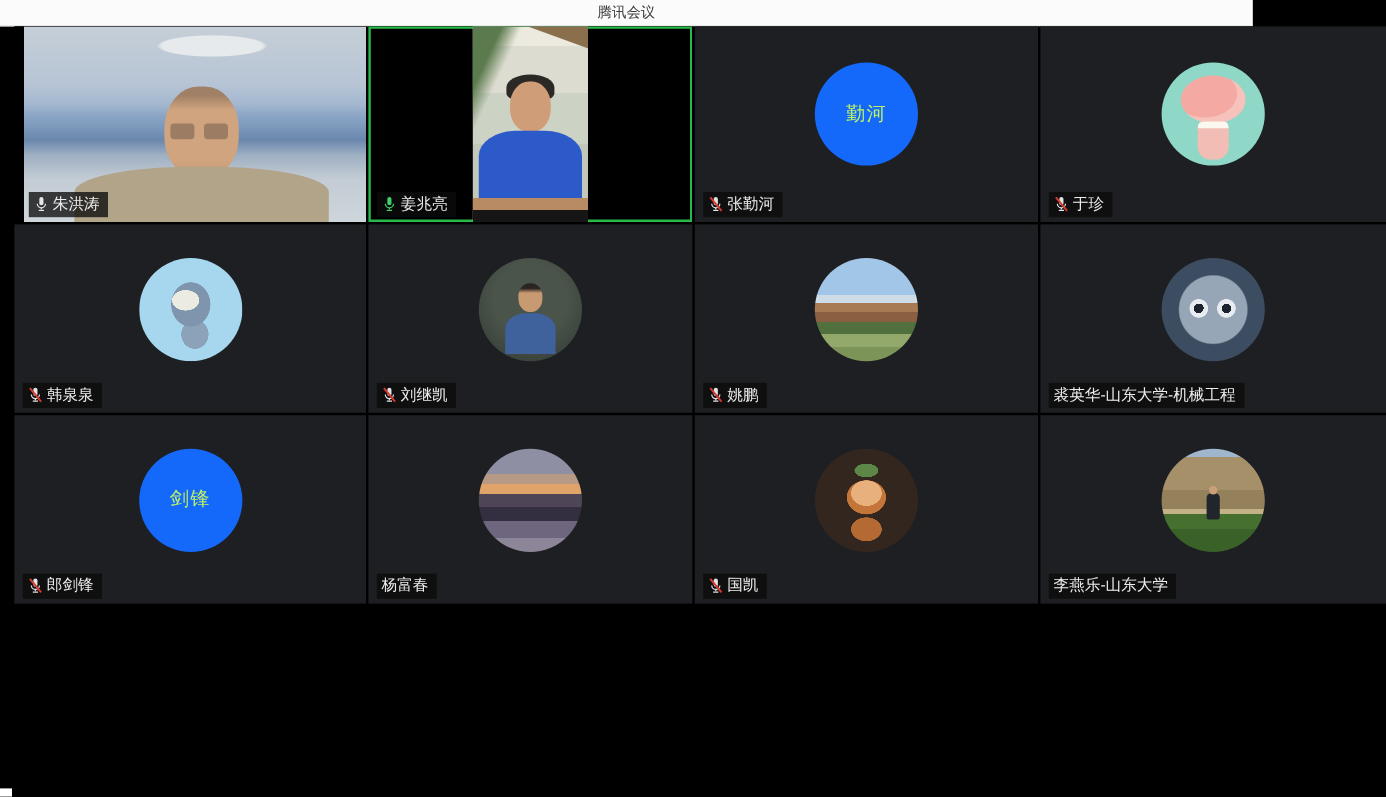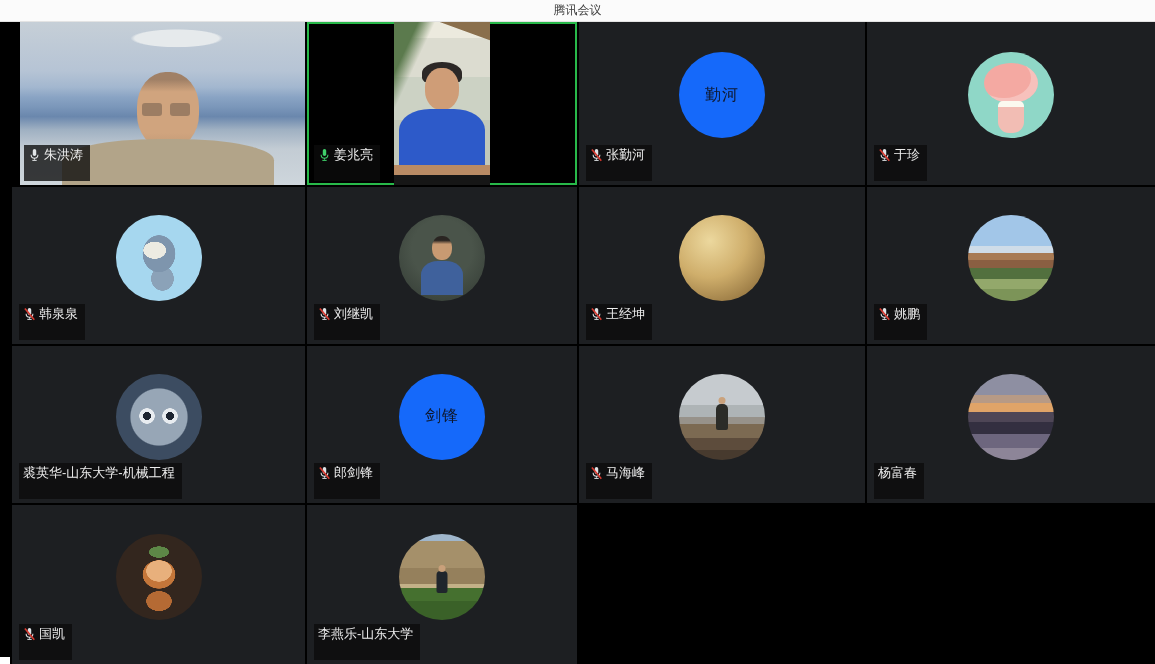--- a/index.html
+++ b/index.html
@@ -1,33 +1,33 @@
 <!DOCTYPE html>
 <html><head>
 <meta charset="utf-8">
 <style>
   html,body{margin:0;padding:0;background:#000;}
   body{width:1155px;height:664px;overflow:hidden;position:relative;
        font-family:"Liberation Sans","DejaVu Sans",sans-serif;}
   
-  .titlebar{position:absolute;top:0;left:0;width:1155px;height:22px;background:var(--titlebar_bg,#fbfbfb);
+  .titlebar{position:absolute;top:0;left:0;width:1044px;height:22px;background:var(--titlebar_bg,#fbfbfb);
             border-bottom:1px solid #e3e3e3;display:flex;align-items:center;justify-content:center;
             font-size:12px;color:#3d3d3d;box-sizing:border-box;}
   
   .grid{position:absolute;top:22px;left:12px;width:1143px;height:642px;display:grid;
         grid-template-columns:293px 270px 286px 288px;grid-template-rows:163px 157px 157px 159px;
         gap:2px;background:#000;}
   .tile{position:relative;background:var(--tile_bg,#1d1f22);overflow:hidden;}
   .tile.video-tile{background:#000;}
   .tile.active{box-shadow:inset 0 0 0 2px var(--active_speaker_border,#28b94a);}
   
   .avatar{position:absolute;left:50%;top:45%;width:86px;height:86px;border-radius:50%;
           transform:translate(-50%,-50%);overflow:hidden;}
   .avatar .init{position:absolute;inset:0;display:flex;align-items:center;justify-content:center;
-          color:#0f172a;font-size:16px;letter-spacing:1px;}
+          color:#bef264;font-size:16px;letter-spacing:1px;}
   .av--initials{background:var(--initials_avatar_bg,#1569fa);}
   .av--lake-reflection{background:linear-gradient(180deg,#3f72b4 0 7%,#cdd3d6 7% 20%,#b0723f 20% 28%,
       #6f7a44 28% 36%,#d9dddb 36% 56%,#8c7c4a 56% 66%,#6f5a36 66% 80%,#8494a6 80% 90%,#30549c 90% 100%);}
   .av--pig-balloon{background:#8fd7c7;}
   .av--pig-balloon::before{content:"";position:absolute;width:54px;height:40px;left:50%;top:11px;
       transform:translateX(-50%);background:#f4a9a2;border-radius:50%;
       box-shadow:inset -7px -5px 0 rgba(255,255,255,.28);}
   .av--pig-balloon::after{content:"";position:absolute;width:26px;height:26px;left:50%;top:49px;
       transform:translateX(-50%);background:#f2bdb4;border-radius:5px 5px 11px 11px;border-top:6px solid #fbf9ef;}
   .av--joker-portrait{background:
@@ -92,21 +92,21 @@
   .video--man-blue-polo .vp-head{width:34px;height:42px;top:46px;left:50%;transform:translateX(-50%);
       background:#cf9d77;border-radius:46%;}
   .video--man-blue-polo .vp-torso{width:86px;height:58px;bottom:18px;left:50%;transform:translateX(-50%);
       background:#2d5ac9;border-radius:36% 36% 0 0;}
   .video--man-blue-polo .vp-table{left:0;right:0;bottom:0;height:20px;
       background:linear-gradient(180deg,#b98b64 0 50%,#161616 52%);}
   
   .labelrow{position:absolute;left:7px;bottom:4px;display:flex;align-items:center;gap:4px;z-index:5;}
   .tile.video-tile.first .labelrow{left:12px;}
   .nlabel{display:flex;align-items:center;gap:3px;background:rgba(12,12,12,.78);color:#ededed;
-      font-size:13px;line-height:16px;padding:2px 7px 18px 4px;white-space:nowrap;}
+      font-size:13px;line-height:16px;padding:2px 7px 3px 4px;white-space:nowrap;}
   .mic{flex:0 0 auto;display:block;}
   .mic--on{color:#e2e6e8;} .mic--speaking{color:var(--speaking_mic,#3fd16a);} .mic--muted{color:#dfe3e6;}
   .badge{flex:0 0 auto;display:block;}
   .corner{position:absolute;left:0;bottom:0;width:10px;height:7px;background:#fff;z-index:9;}
 </style>
 </head>
 <body style="--titlebar_bg: #fbfbfb; --tile_bg: #1d1f22; --active_speaker_border: #28b94a; --speaking_mic: #3fd16a; --muted_slash: #d83a30; --initials_avatar_bg: #1569fa; --host_badge_bg: #f08c28;">
 
 <div class="titlebar">
   <span>腾讯会议</span>
@@ -206,35 +206,20 @@
     <path d="M3.6 7.8a3.9 3.9 0 0 0 7.8 0" fill="none" stroke="currentColor" stroke-width="1.2"></path>
     <line x1="7.5" y1="11.7" x2="7.5" y2="13.4" stroke="currentColor" stroke-width="1.2"></line>
     <line x1="5" y1="14.2" x2="10" y2="14.2" stroke="currentColor" stroke-width="1.2"></line>
     <line x1="2.2" y1="1.6" x2="13" y2="14.6" stroke="var(--muted_slash,#d83a30)" stroke-width="1.9"></line>
   </svg>
           <span class="pname">刘继凯</span>
       </span>
     </div>
   </div>
     <div class="tile">
-      <div class="avatar av--gold-medal"></div>
-    <div class="labelrow">
-      <span class="nlabel">
-        <svg class="mic mic--muted" viewBox="0 0 15 16" width="13" height="14">
-    <rect x="5.5" y="1.2" width="4" height="8" rx="2" fill="currentColor"></rect>
-    <path d="M3.6 7.8a3.9 3.9 0 0 0 7.8 0" fill="none" stroke="currentColor" stroke-width="1.2"></path>
-    <line x1="7.5" y1="11.7" x2="7.5" y2="13.4" stroke="currentColor" stroke-width="1.2"></line>
-    <line x1="5" y1="14.2" x2="10" y2="14.2" stroke="currentColor" stroke-width="1.2"></line>
-    <line x1="2.2" y1="1.6" x2="13" y2="14.6" stroke="var(--muted_slash,#d83a30)" stroke-width="1.9"></line>
-  </svg>
-          <span class="pname">王经坤</span>
-      </span>
-    </div>
-  </div>
-    <div class="tile">
       <div class="avatar av--campus-building"></div>
     <div class="labelrow">
       <span class="nlabel">
         <svg class="mic mic--muted" viewBox="0 0 15 16" width="13" height="14">
     <rect x="5.5" y="1.2" width="4" height="8" rx="2" fill="currentColor"></rect>
     <path d="M3.6 7.8a3.9 3.9 0 0 0 7.8 0" fill="none" stroke="currentColor" stroke-width="1.2"></path>
     <line x1="7.5" y1="11.7" x2="7.5" y2="13.4" stroke="currentColor" stroke-width="1.2"></line>
     <line x1="5" y1="14.2" x2="10" y2="14.2" stroke="currentColor" stroke-width="1.2"></line>
     <line x1="2.2" y1="1.6" x2="13" y2="14.6" stroke="var(--muted_slash,#d83a30)" stroke-width="1.9"></line>
   </svg>
@@ -257,35 +242,20 @@
     <div class="labelrow">
       <span class="nlabel">
         <svg class="mic mic--muted" viewBox="0 0 15 16" width="13" height="14">
     <rect x="5.5" y="1.2" width="4" height="8" rx="2" fill="currentColor"></rect>
     <path d="M3.6 7.8a3.9 3.9 0 0 0 7.8 0" fill="none" stroke="currentColor" stroke-width="1.2"></path>
     <line x1="7.5" y1="11.7" x2="7.5" y2="13.4" stroke="currentColor" stroke-width="1.2"></line>
     <line x1="5" y1="14.2" x2="10" y2="14.2" stroke="currentColor" stroke-width="1.2"></line>
     <line x1="2.2" y1="1.6" x2="13" y2="14.6" stroke="var(--muted_slash,#d83a30)" stroke-width="1.9"></line>
   </svg>
           <span class="pname">郎剑锋</span>
-      </span>
-    </div>
-  </div>
-    <div class="tile">
-      <div class="avatar av--boardwalk-person"></div>
-    <div class="labelrow">
-      <span class="nlabel">
-        <svg class="mic mic--muted" viewBox="0 0 15 16" width="13" height="14">
-    <rect x="5.5" y="1.2" width="4" height="8" rx="2" fill="currentColor"></rect>
-    <path d="M3.6 7.8a3.9 3.9 0 0 0 7.8 0" fill="none" stroke="currentColor" stroke-width="1.2"></path>
-    <line x1="7.5" y1="11.7" x2="7.5" y2="13.4" stroke="currentColor" stroke-width="1.2"></line>
-    <line x1="5" y1="14.2" x2="10" y2="14.2" stroke="currentColor" stroke-width="1.2"></line>
-    <line x1="2.2" y1="1.6" x2="13" y2="14.6" stroke="var(--muted_slash,#d83a30)" stroke-width="1.9"></line>
-  </svg>
-          <span class="pname">马海峰</span>
       </span>
     </div>
   </div>
     <div class="tile">
       <div class="avatar av--dusk-mountains"></div>
     <div class="labelrow">
       <span class="nlabel">
         <span class="pname">杨富春</span>
       </span>
     </div>

